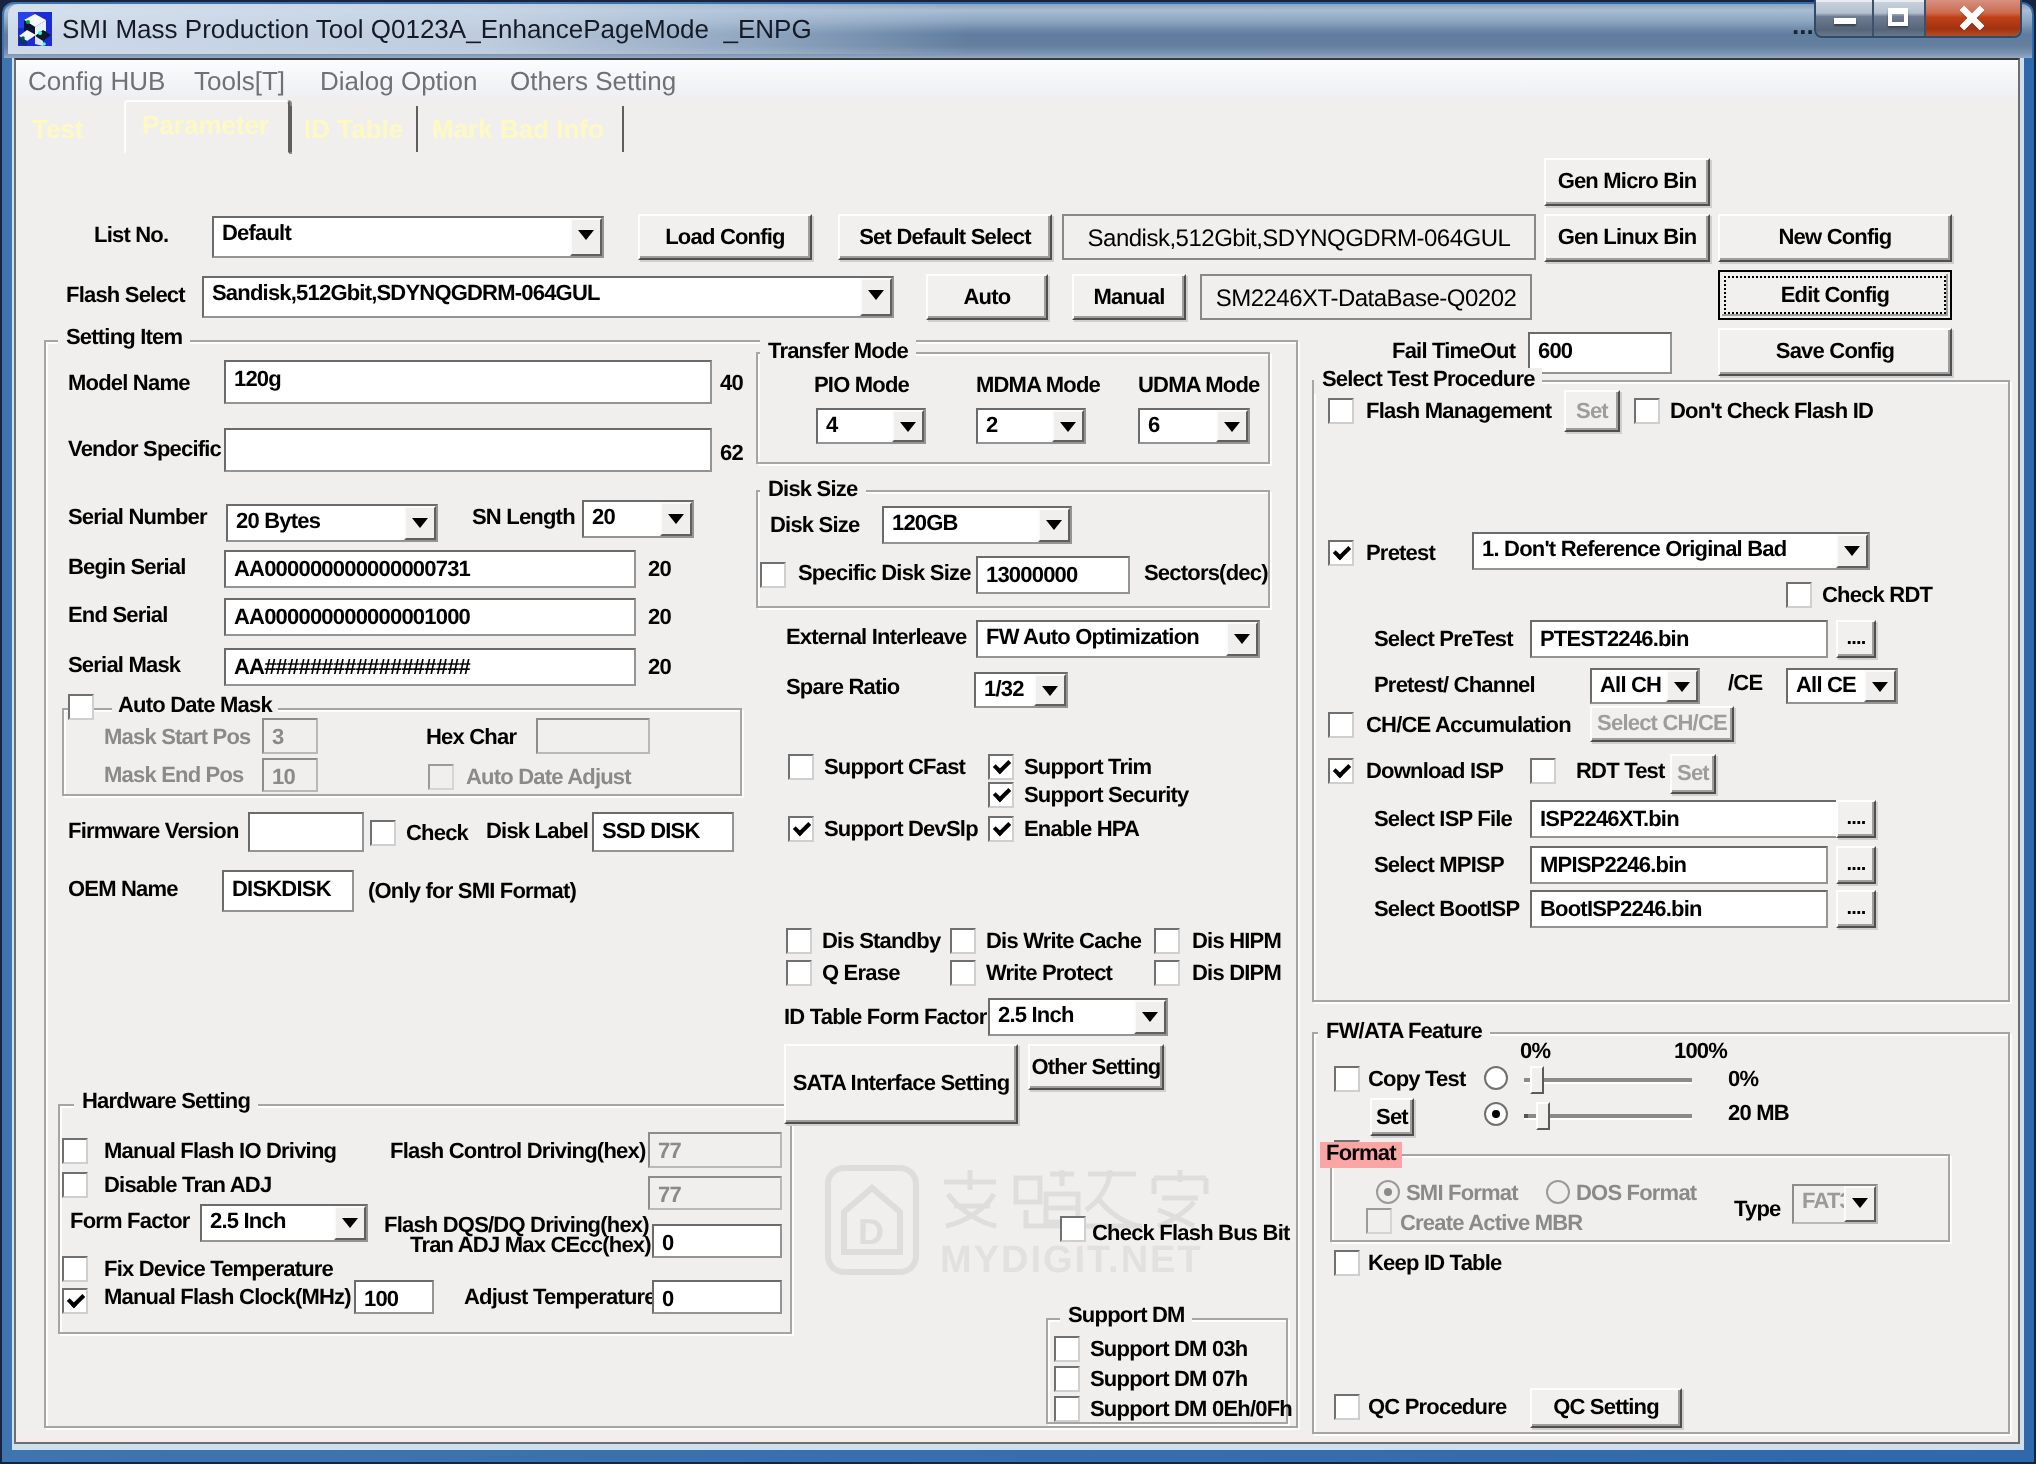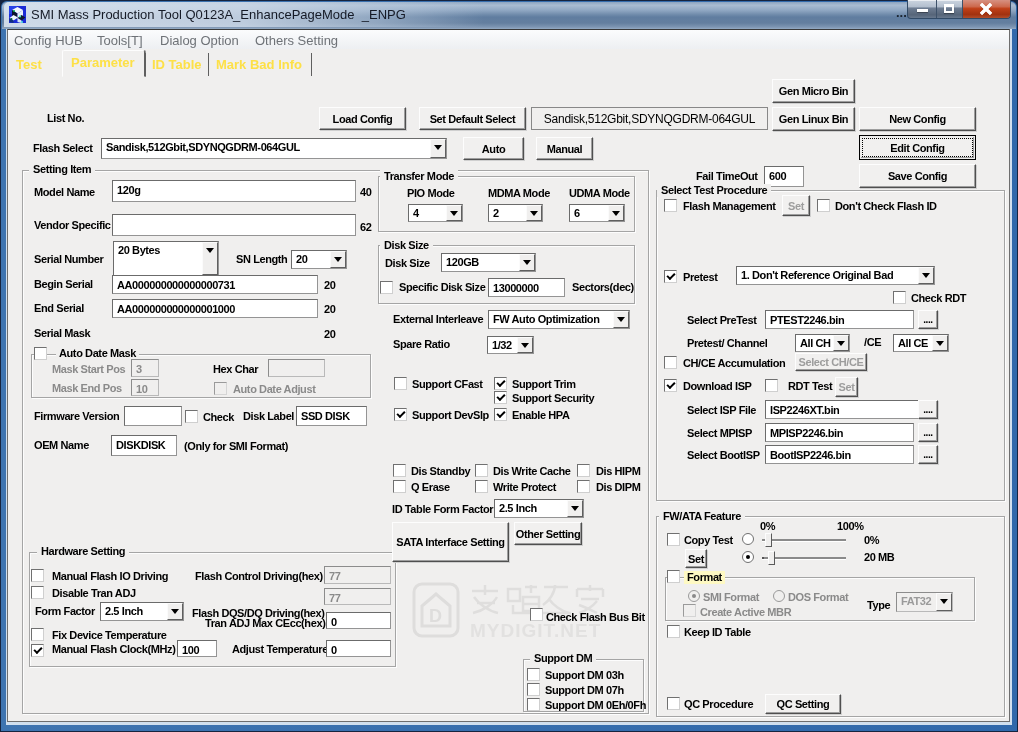--- a/index.html
+++ b/index.html
@@ -26,21 +26,21 @@
 .rad{position:absolute;width:12px;height:12px;border-radius:50%;background:#fff;border:1px solid #707070}
 .rad.sel::after{content:"";position:absolute;left:3px;top:3px;width:4px;height:4px;border-radius:50%;background:#000}
 .rad.dis{background:#f0efee;border-color:#9a9a9a}
 .rad.dis.sel::after{background:#8a8a8a}
 .combo{position:absolute;background:#fff;border:1px solid #6b6b6b;border-bottom-color:#949494;border-right-color:#949494;font-size:11px;letter-spacing:-0.4px;font-weight:bold;color:#000;padding:2px 0 0 4px;white-space:nowrap;overflow:hidden}
 .combo i{position:absolute;right:0;top:0;bottom:0;width:16px;background:#f0efee;border:1px solid;border-color:#fbfbfb #5f5f5f #5f5f5f #fbfbfb}
 .combo i::after{content:"";position:absolute;left:3px;top:5px;width:0;height:0;border:4px solid transparent;border-top:5px solid #000}
 .combo.dis{background:#f0efee;color:#9a9a9a;border-color:#8c8c8c #b9b9b9 #b9b9b9 #8c8c8c}
 .info{position:absolute;border:1px solid #888;font-size:12px;letter-spacing:-0.25px;color:#000;display:flex;align-items:center;justify-content:center;white-space:nowrap}
 .menu{position:absolute;font-size:13px;color:#6e7277;white-space:nowrap;top:33px}
-.tabtxt{position:absolute;font-size:13px;font-weight:bold;color:#fde047;white-space:nowrap}
+.tabtxt{position:absolute;font-size:13px;font-weight:bold;color:#fef9c3;white-space:nowrap}
 .sep{position:absolute;width:1px;background:#5f5f5f}
 </style></head>
 <body>
 <div class="win">
  <div class="frame"></div>
  <div class="fhl"></div>
  <div class="titlebar"></div>
  <div class="titleglow"></div>
  <div class="client"></div>
 
@@ -83,54 +83,57 @@
  <div style="position:absolute;left:62px;top:50px;width:83px;height:27px;background:#f0efee;border:1px solid;border-color:#fdfdfd #5f5f5f #f0efee #fdfdfd;border-radius:2px 2px 0 0;box-shadow:1px 0 0 #8a8a8a"></div>
  <div class="tabtxt" style="left:16px;top:57px">Test</div>
  <div class="tabtxt" style="left:71px;top:55px">Parameter</div>
  <div class="tabtxt" style="left:152px;top:57px">ID Table</div>
  <div class="sep" style="left:145px;top:53px;height:23px"></div>
  <div class="sep" style="left:208px;top:53px;height:23px"></div>
  <div class="tabtxt" style="left:216px;top:57px">Mark Bad Info</div>
  <div class="sep" style="left:311px;top:53px;height:23px"></div>
 
  <div class="lbl" style="left:47px;top:112px">List No.</div>
+ <div class="combo" style="left:106px;top:108px;width:196px;height:21px">Default<i></i></div>
  <div class="btn" style="left:319px;top:107px;width:87px;height:23px">Load Config</div>
  <div class="btn" style="left:419px;top:107px;width:107px;height:23px">Set Default Select</div>
  <div class="info" style="left:531px;top:107px;width:237px;height:23px">Sandisk,512Gbit,SDYNQGDRM-064GUL</div>
  <div class="lbl" style="left:33px;top:142px">Flash Select</div>
  <div class="combo" style="left:101px;top:138px;width:346px;height:21px">Sandisk,512Gbit,SDYNQGDRM-064GUL<i></i></div>
  <div class="btn" style="left:463px;top:137px;width:61px;height:23px">Auto</div>
  <div class="btn" style="left:536px;top:137px;width:57px;height:23px">Manual</div>
+ <div class="info" style="left:600px;top:137px;width:166px;height:23px">SM2246XT-DataBase-Q0202</div>
  <div class="btn" style="left:772px;top:79px;width:83px;height:24px">Gen Micro Bin</div>
  <div class="btn" style="left:772px;top:107px;width:83px;height:24px">Gen Linux Bin</div>
  <div class="btn" style="left:859px;top:107px;width:117px;height:24px">New Config</div>
  <div class="btn" style="left:859px;top:135px;width:117px;height:25px;border-color:#000;box-shadow:inset 0 0 0 1px #ededec,inset -2px -2px 0 #9e9e9e">Edit Config<i style="position:absolute;left:3px;top:3px;right:3px;bottom:3px;outline:1px dotted #000"></i></div>
  <div class="btn" style="left:859px;top:164px;width:117px;height:24px">Save Config</div>
  <div class="lbl" style="left:696px;top:170px">Fail TimeOut</div>
- <div class="txt" style="left:764px;top:166px;width:40px;height:21px">600</div>
+ <div class="txt" style="left:764px;top:166px;width:72px;height:21px">600</div>
 
  <div class="grp" style="left:22px;top:170px;width:627px;height:544px"></div>
  <div class="gl" style="left:29px;top:163px">Setting Item</div>
  <div class="lbl" style="left:34px;top:186px">Model Name</div>
  <div class="txt" style="left:112px;top:180px;width:244px;height:22px">120g</div>
  <div class="lbl" style="left:360px;top:186px">40</div>
  <div class="lbl" style="left:34px;top:219px">Vendor Specific</div>
  <div class="txt" style="left:112px;top:214px;width:244px;height:22px"></div>
  <div class="lbl" style="left:360px;top:221px">62</div>
  <div class="lbl" style="left:34px;top:253px">Serial Number</div>
- <div class="combo" style="left:113px;top:241px;width:106px;height:35px">20 Bytes<i></i></div>
+ <div class="combo" style="left:113px;top:252px;width:106px;height:19px">20 Bytes<i></i></div>
  <div class="lbl" style="left:236px;top:253px">SN Length</div>
  <div class="combo" style="left:291px;top:250px;width:56px;height:19px">20<i></i></div>
  <div class="lbl" style="left:34px;top:278px">Begin Serial</div>
  <div class="txt" style="left:112px;top:275px;width:206px;height:19px">AA000000000000000731</div>
  <div class="lbl" style="left:324px;top:279px">20</div>
  <div class="lbl" style="left:34px;top:302px">End Serial</div>
  <div class="txt" style="left:112px;top:299px;width:206px;height:19px">AA000000000000001000</div>
  <div class="lbl" style="left:324px;top:303px">20</div>
  <div class="lbl" style="left:34px;top:327px">Serial Mask</div>
+ <div class="txt" style="left:112px;top:324px;width:206px;height:19px">AA##################</div>
  <div class="lbl" style="left:324px;top:328px">20</div>
 
  <div class="grp" style="left:31px;top:354px;width:340px;height:44px"></div>
  <div class="cb" style="left:34px;top:347px"></div>
  <div class="lbl" style="left:56px;top:347px;background:#f0efee;padding:0 3px">Auto Date Mask</div>
  <div class="glbl" style="left:52px;top:363px">Mask Start Pos</div>
  <div class="txt dis" style="left:131px;top:359px;width:28px;height:18px">3</div>
  <div class="lbl" style="left:213px;top:363px">Hex Char</div>
  <div class="txt dis" style="left:268px;top:359px;width:57px;height:18px"></div>
  <div class="glbl" style="left:52px;top:382px">Mask End Pos</div>
@@ -290,27 +293,27 @@
  <div style="position:absolute;left:765px;top:533px;width:7px;height:14px;background:#f0efee;border:1px solid;border-color:#fdfdfd #5a5a5a #5a5a5a #fdfdfd"></div>
  <div class="lbl" style="left:864px;top:534px">0%</div>
  <div class="btn" style="left:685px;top:549px;width:22px;height:19px">Set</div>
  <div class="rad sel" style="left:742px;top:551px"></div>
  <div style="position:absolute;left:762px;top:557px;width:84px;height:2px;background:#8a8a8a;box-shadow:0 1px 0 #fff"></div>
  <div style="position:absolute;left:768px;top:551px;width:7px;height:14px;background:#f0efee;border:1px solid;border-color:#fdfdfd #5a5a5a #5a5a5a #fdfdfd"></div>
  <div style="position:absolute;left:762px;top:557px;width:2px;height:2px;background:#555"></div>
  <div class="lbl" style="left:864px;top:551px">20 MB</div>
  <div class="grp" style="left:665px;top:577px;width:310px;height:44px"></div>
  <div class="cb" style="left:667px;top:570px"></div>
- <div class="lbl" style="left:684px;top:571px;background:#fef9c3;padding:0 3px">Format</div>
+ <div class="lbl" style="left:660px;top:571px;background:#fca5a5;padding:0 3px">Format</div>
  <div class="rad dis sel" style="left:688px;top:590px"></div>
  <div class="glbl" style="left:703px;top:591px">SMI Format</div>
  <div class="rad dis" style="left:773px;top:590px"></div>
  <div class="glbl" style="left:788px;top:591px">DOS Format</div>
  <div class="lbl" style="left:867px;top:599px">Type</div>
- <div class="combo dis" style="left:896px;top:592px;width:57px;height:20px">FAT32<i></i></div>
+ <div class="combo dis" style="left:896px;top:592px;width:43px;height:20px">FAT32<i></i></div>
  <div class="cb dis" style="left:683px;top:604px"></div>
  <div class="glbl" style="left:700px;top:606px">Create Active MBR</div>
  <div class="cb" style="left:667px;top:625px"></div>
  <div class="lbl" style="left:684px;top:626px">Keep ID Table</div>
  <div class="cb" style="left:667px;top:697px"></div>
  <div class="lbl" style="left:684px;top:698px">QC Procedure</div>
  <div class="btn" style="left:765px;top:694px;width:76px;height:20px">QC Setting</div>
 </div>
 
 </body></html>

